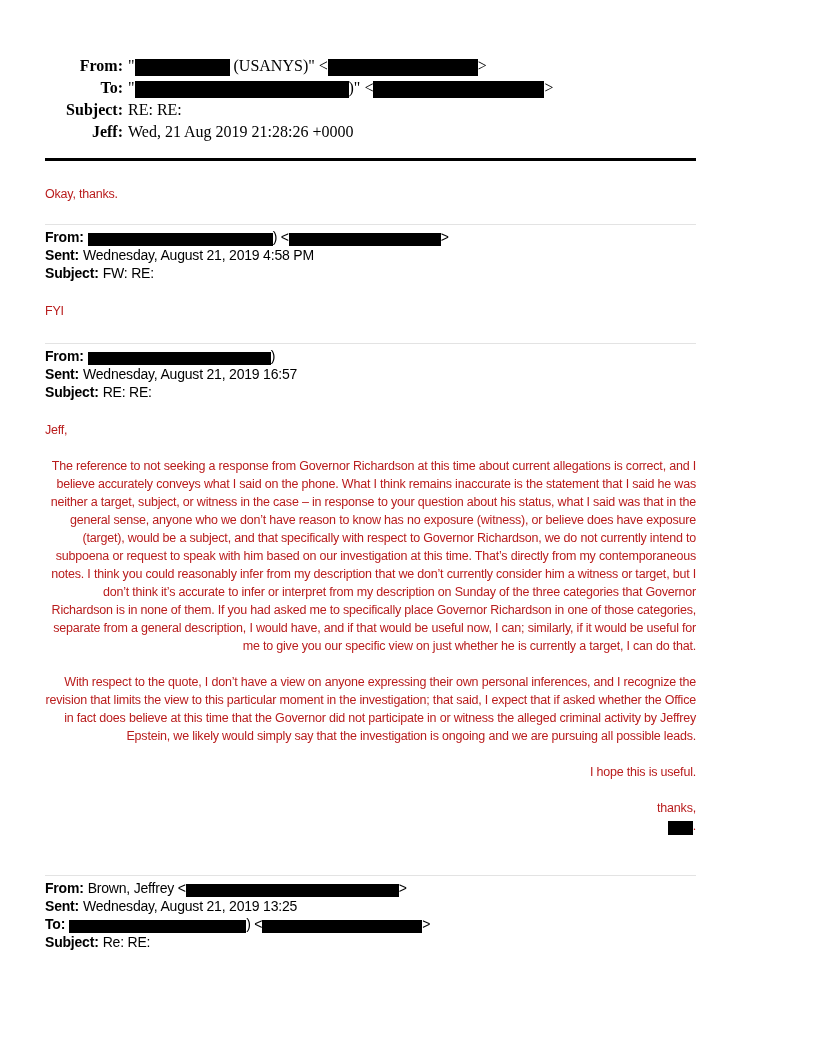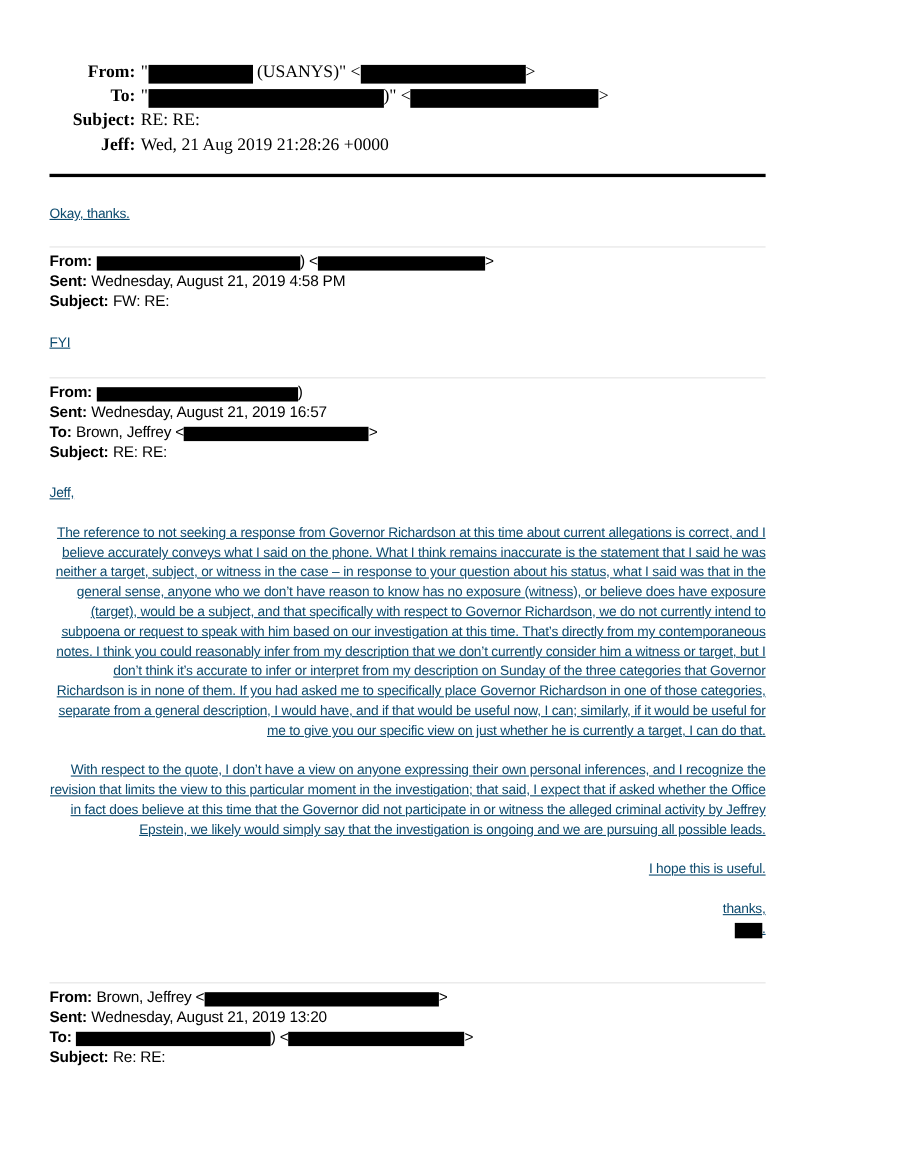--- a/index.html
+++ b/index.html
@@ -21,21 +21,21 @@
   
   .thick-rule{border:none;border-top:3px solid #000;margin:15px 0 0 0;}
   .sep{border:none;border-top:1px solid #e3e3e3;margin:0;}
 
   
   .chain{font-size:14px;letter-spacing:-0.2px;line-height:18px;padding-top:3px;}
   .c-row{white-space:nowrap;}
   .c-label{font-weight:bold;margin-right:4px;}
 
   
-  .blue{color:#0c4a6e;text-decoration:underline;}
+  .blue{color:#b91c1c;}
   .msg{font-size:12.5px;letter-spacing:-0.2px;line-height:18px;margin:0;}
   .para{margin-top:18px;text-align:right;}
   .mt20{margin-top:20px;}
   .mt24{margin-top:24px;}
   .sep-m1{margin-top:21px;}
   .sep-m2{margin-top:23px;}
   .sep-m3{margin-top:40px;}
   .sig-bar{height:14px;transform:translateY(2px);}
 </style>
 </head>
@@ -75,33 +75,32 @@
       <div class="c-row"><span class="c-label">Subject:</span><span>FW: RE:</span></div>
     </div>
 
     <p class="msg blue mt20">FYI</p>
 
     <hr class="sep sep-m2">
 
     <div class="chain">
       <div class="c-row"><span class="c-label">From:</span><span class="redact r13" style="width:183px"></span><span>)</span></div>
       <div class="c-row"><span class="c-label">Sent:</span><span>Wednesday, August 21, 2019 16:57</span></div>
-      <div class="c-row"><span class="c-label">To:</span><span>Brown, Jeffrey &lt;</span><span class="redact r13" style="width:168px"></span><span>&gt;</span></div>
       <div class="c-row"><span class="c-label">Subject:</span><span>RE: RE:</span></div>
     </div>
 
     <p class="msg blue mt20">Jeff,</p>
     <p class="msg blue para">The reference to not seeking a response from Governor Richardson at this time about current allegations is correct, and I believe accurately conveys what I said on the phone.  What I think remains inaccurate is the statement that I said he was neither a target, subject, or witness in the case – in response to your question about his status, what I said was that in the general sense, anyone who we don’t have reason to know has no exposure (witness), or believe does have exposure (target), would be a subject, and that specifically with respect to Governor Richardson, we do not currently intend to subpoena or request to speak with him based on our investigation at this time.  That’s directly from my contemporaneous notes.  I think you could reasonably infer from my description that we don’t currently consider him a witness or target, but I don’t think it’s accurate to infer or interpret from my description on Sunday of the three categories that Governor Richardson is in none of them.  If you had asked me to specifically place Governor Richardson in one of those categories, separate from a general description, I would have, and if that would be useful now, I can; similarly, if it would be useful for me to give you our specific view on just whether he is currently a target, I can do that.</p>
     <p class="msg blue para">With respect to the quote, I don’t have a view on anyone expressing their own personal inferences, and I recognize the revision that limits the view to this particular moment in the investigation; that said, I expect that if asked whether the Office in fact does believe at this time that the Governor did not participate in or witness the alleged criminal activity by Jeffrey Epstein, we likely would simply say that the investigation is ongoing and we are pursuing all possible leads.</p>
     <p class="msg blue para">I hope this is useful.</p>
     <p class="msg blue para"><span>thanks,</span><br><span class="redact sig-bar" style="width:25px"></span><span>.</span></p>
 
     <hr class="sep sep-m3">
 
     <div class="chain">
       <div class="c-row"><span class="c-label">From:</span><span>Brown, Jeffrey &lt;</span><span class="redact r13" style="width:213px"></span><span>&gt;</span></div>
-      <div class="c-row"><span class="c-label">Sent:</span><span>Wednesday, August 21, 2019 13:20</span></div>
+      <div class="c-row"><span class="c-label">Sent:</span><span>Wednesday, August 21, 2019 13:25</span></div>
       <div class="c-row"><span class="c-label">To:</span><span class="redact r13" style="width:177px"></span><span>) &lt;</span><span class="redact r13" style="width:160px"></span><span>&gt;</span></div>
       <div class="c-row"><span class="c-label">Subject:</span><span>Re: RE:</span></div>
     </div>
 
   </div>
 </div>
 
 </body></html>

